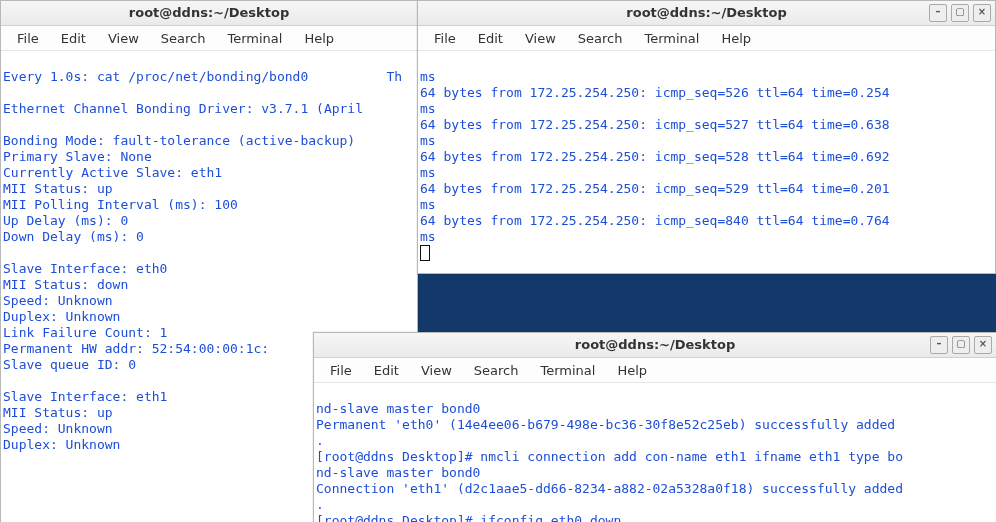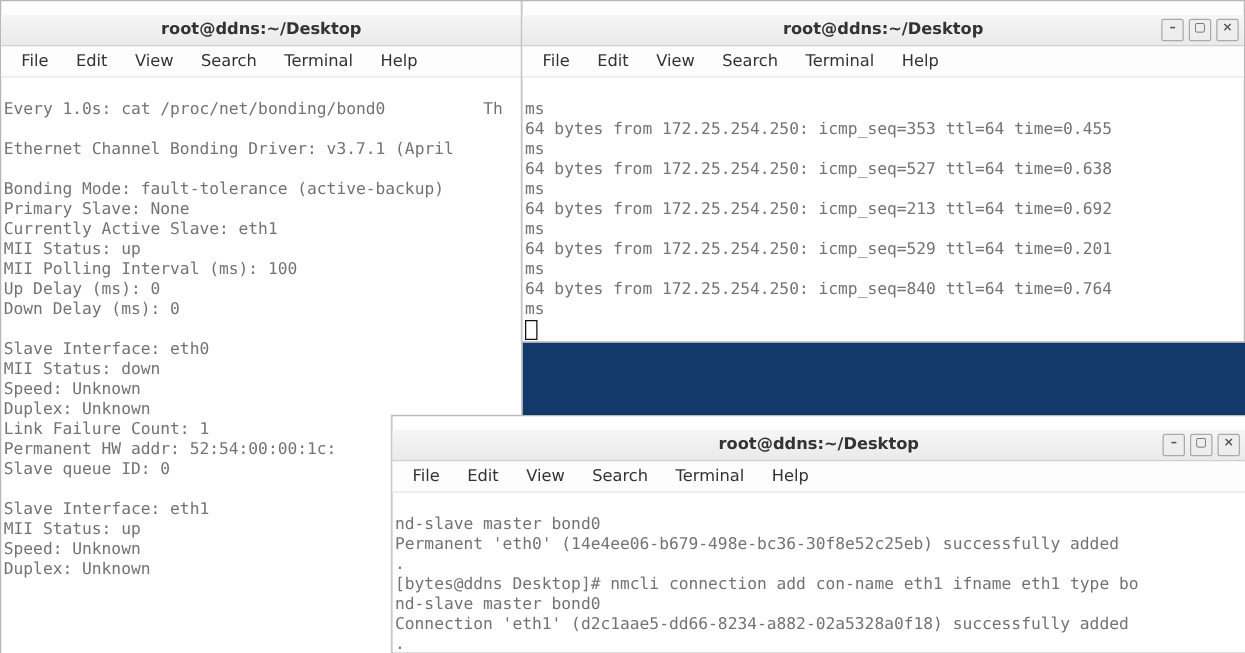--- a/index.html
+++ b/index.html
@@ -26,21 +26,20 @@
   .titlebar {
     position: relative;
     height: 24px;
     background: linear-gradient(#f6f6f6, #eaeaea);
     border-bottom: 1px solid #d0d0d0;
     text-align: center;
     font-size: 13px;
     line-height: 24px;
     color: #333;
     font-weight: bold;
-    margin-top: 11px;
   }
   .win-controls {
     position: absolute;
     right: 4px;
     top: 3px;
     display: flex;
     gap: 4px;
   }
   .win-btn {
     width: 16px;
@@ -64,21 +63,21 @@
     color: #333;
     border-bottom: 1px solid #e5e5e5;
     background: #fdfdfd;
   }
   .menu-item {
     padding: 2px 10px;
     cursor: pointer;
   }
   .term-body {
     padding: 2px 2px;
-    color: #737373;
+    color: #1d4ed8;
   }
   .cursor-box {
     display: inline-block;
     width: 8px;
     height: 14px;
     border: 1px solid #111;
     vertical-align: -2px;
   }
   
   #w1 { left: 0; top: 0; width: 416px; height: 522px; z-index: 1; }
@@ -142,25 +141,25 @@
   <div class="menubar">
     <span class="menu-item">File</span>
     <span class="menu-item">Edit</span>
     <span class="menu-item">View</span>
     <span class="menu-item">Search</span>
     <span class="menu-item">Terminal</span>
     <span class="menu-item">Help</span>
   </div>
   <div class="term-body mono">
 <span>ms</span>
-<span>64 bytes from 172.25.254.250: icmp_seq=353 ttl=64 time=0.455 </span>
+<span>64 bytes from 172.25.254.250: icmp_seq=526 ttl=64 time=0.254 </span>
 <span>ms</span>
 <span>64 bytes from 172.25.254.250: icmp_seq=527 ttl=64 time=0.638 </span>
 <span>ms</span>
-<span>64 bytes from 172.25.254.250: icmp_seq=213 ttl=64 time=0.692 </span>
+<span>64 bytes from 172.25.254.250: icmp_seq=528 ttl=64 time=0.692 </span>
 <span>ms</span>
 <span>64 bytes from 172.25.254.250: icmp_seq=529 ttl=64 time=0.201 </span>
 <span>ms</span>
 <span>64 bytes from 172.25.254.250: icmp_seq=840 ttl=64 time=0.764 </span>
 <span>ms</span>
 <span class="cursor-box"></span>
 </div>
 </div>
 
 <div id="w3" class="window">
@@ -177,20 +176,20 @@
     <span class="menu-item">Edit</span>
     <span class="menu-item">View</span>
     <span class="menu-item">Search</span>
     <span class="menu-item">Terminal</span>
     <span class="menu-item">Help</span>
   </div>
   <div class="term-body mono">
 <span>nd-slave master bond0</span>
 <span>Permanent 'eth0' (14e4ee06-b679-498e-bc36-30f8e52c25eb) successfully added</span>
 <span>.</span>
-<span>[bytes@ddns Desktop]# nmcli connection add con-name eth1 ifname eth1 type bo</span>
+<span>[root@ddns Desktop]# nmcli connection add con-name eth1 ifname eth1 type bo</span>
 <span>nd-slave master bond0</span>
 <span>Connection 'eth1' (d2c1aae5-dd66-8234-a882-02a5328a0f18) successfully added</span>
 <span>.</span>
 <span>[root@ddns Desktop]# ifconfig eth0 down</span>
 
 </div>
 </div>
 
 </body></html>

